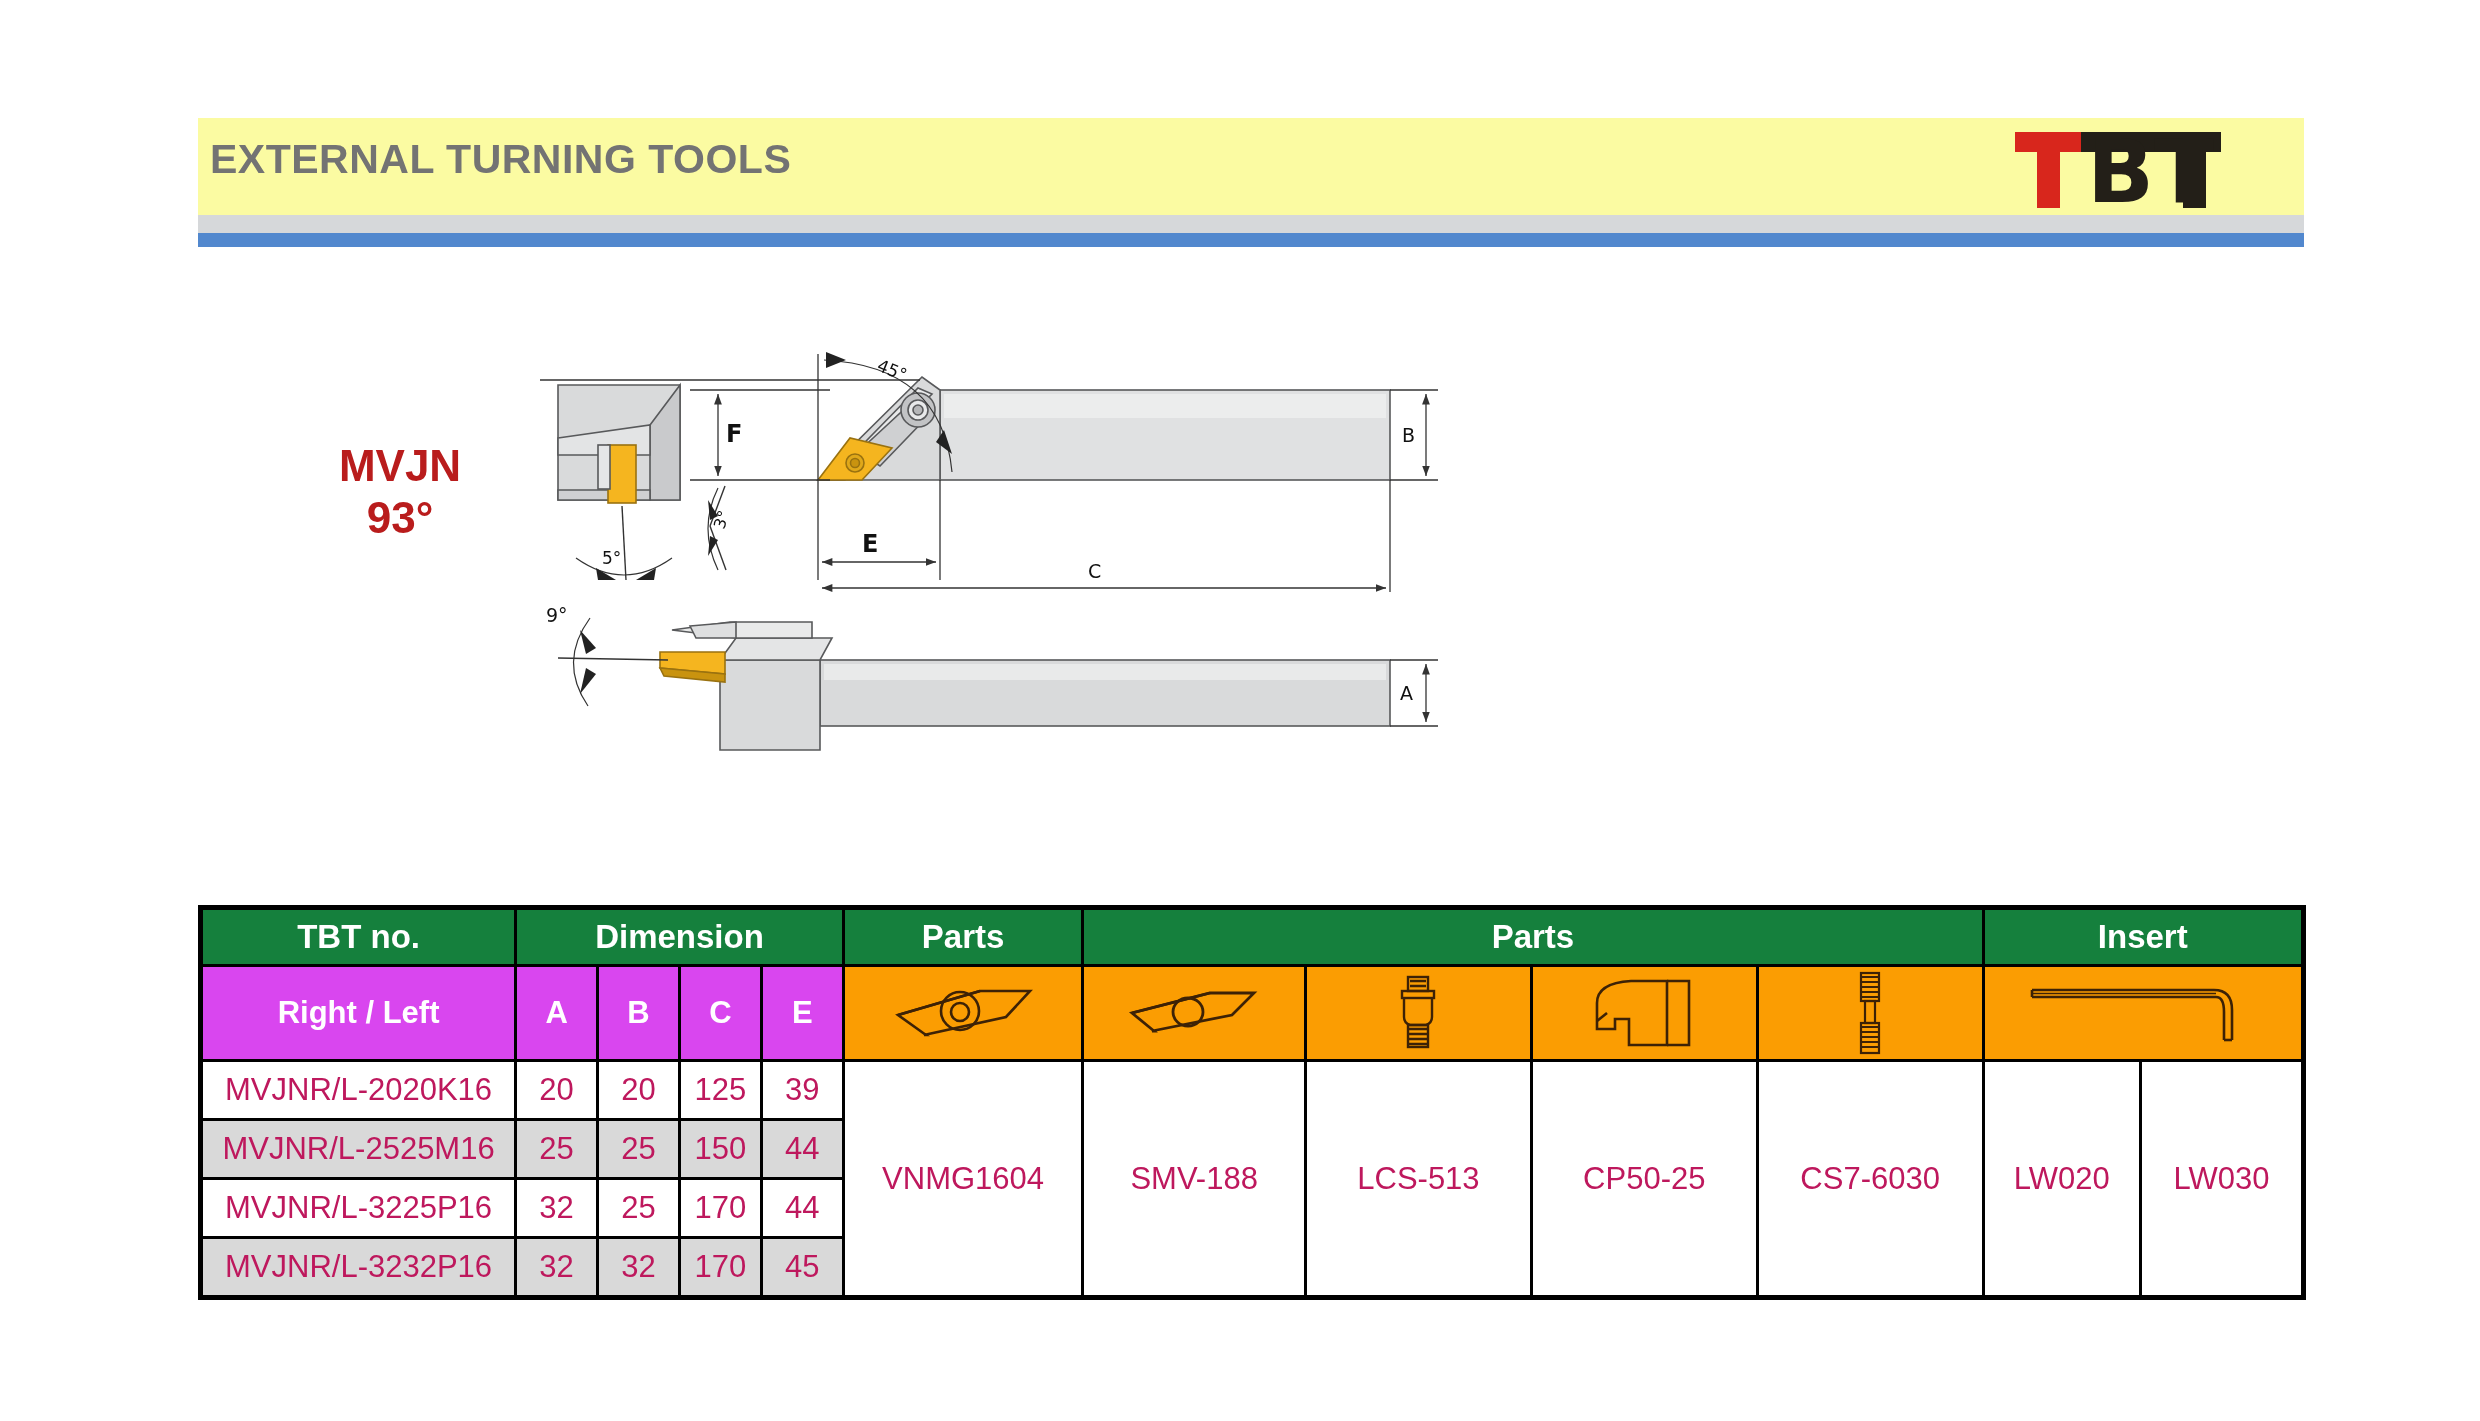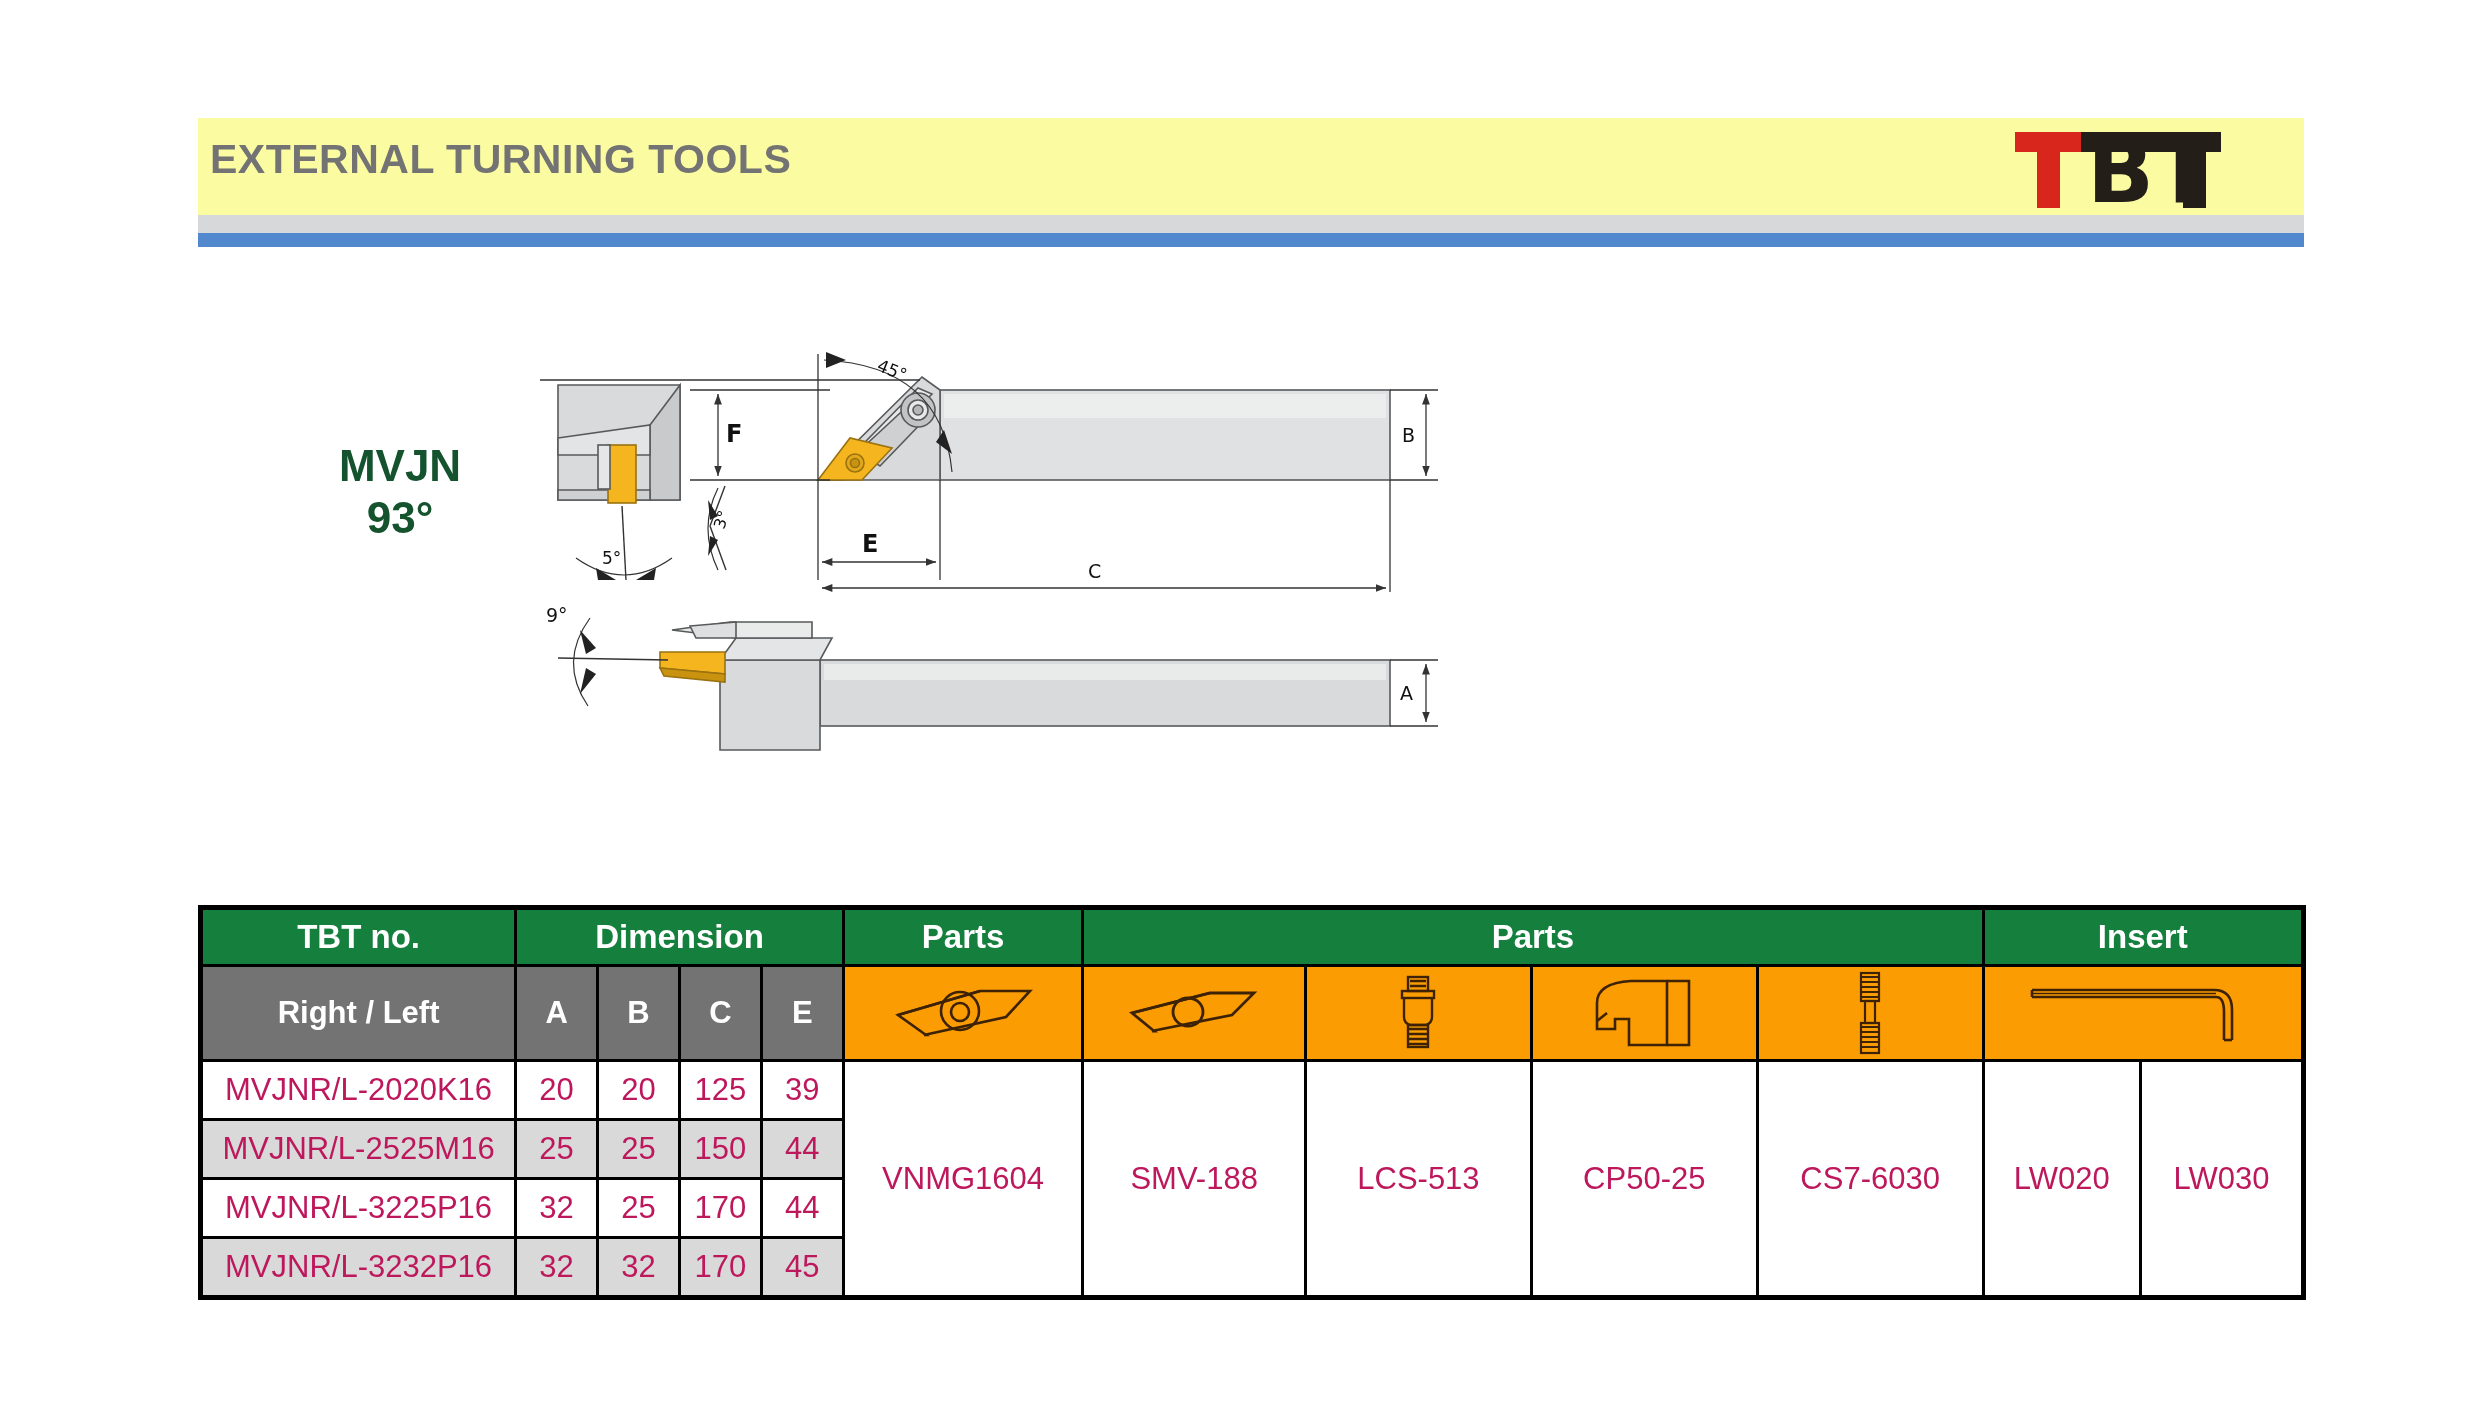--- a/index.html
+++ b/index.html
@@ -94,21 +94,21 @@
 
   
   #series-label {
     position: absolute;
     left: 300px;
     top: 440px;
     width: 200px;
     text-align: center;
     font-size: 44px;
     font-weight: bold;
-    color: #14532d;
+    color: #b91c1c;
     line-height: 52px;
   }
 
   
   #tool-diagram {
     position: absolute;
     left: 540px;
     top: 330px;
     width: 1060px;
     height: 530px;
@@ -135,21 +135,21 @@
     vertical-align: middle;
   }
   .grp-head {
     background: #15803d;
     color: #ffffff;
     font-size: 33px;
     font-weight: bold;
     height: 54px;
   }
   .sub-head {
-    background: #737373;
+    background: #d946ef;
     color: #ffffff;
     font-size: 31px;
     font-weight: bold;
     height: 92px;
   }
   .icon-cell {
     background: #fb9d02;
     height: 92px;
   }
   .icon-cell svg { display: block; margin: 0 auto; }

